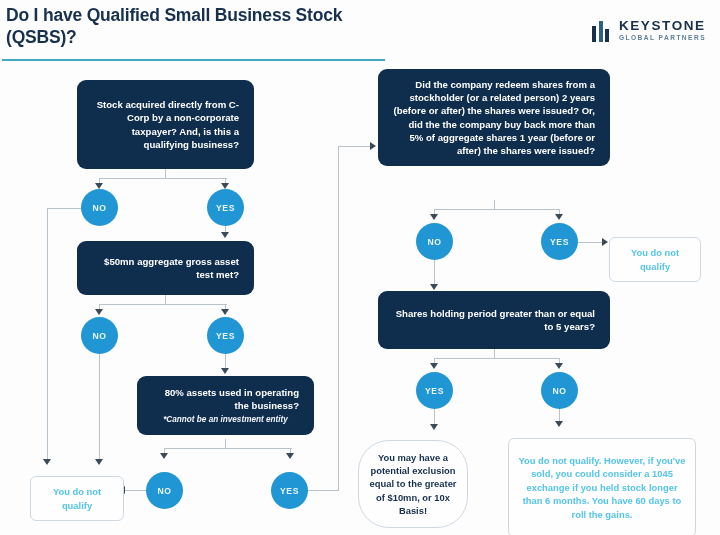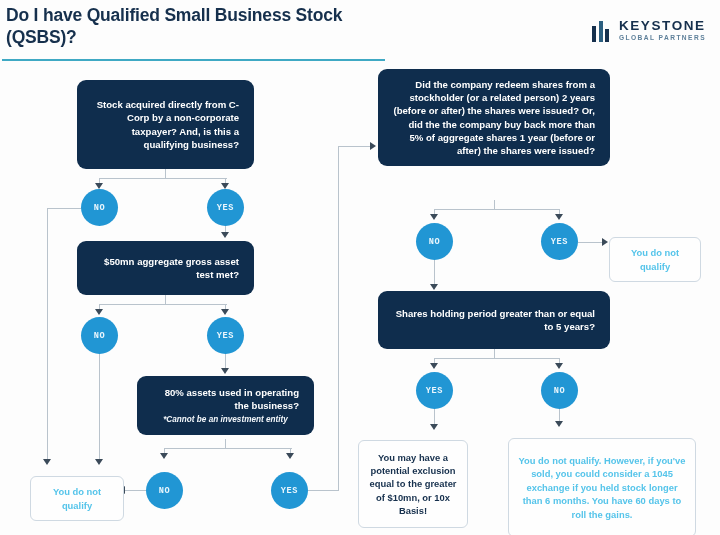--- a/index.html
+++ b/index.html
@@ -43,21 +43,21 @@
   }
   .qbox .note{
     font-size:8.2px;font-style:italic;font-weight:bold;margin-top:2px;
     color:#f2f6fa;
   }
 
   .circ{
     position:absolute;width:37px;height:37px;border-radius:50%;
     background:#2196d4;color:#eaf6fd;
     font-size:8.6px;font-weight:bold;letter-spacing:0.6px;
-    display:flex;align-items:center;justify-content:center;font-family:Liberation Mono, monospace;
+    display:flex;align-items:center;justify-content:center;
   }
 
   .obox{
     position:absolute;background:#fefefe;border:1px solid #cfd9e2;border-radius:6px;
     font-size:9.4px;font-weight:bold;line-height:1.42;text-align:center;
     display:flex;align-items:center;justify-content:center;
     box-sizing:border-box;padding:5px 7px;margin-top:8px;
   }
   .obox.light{color:#55c4ea;}
   .obox.dark{color:#16304d;}
@@ -216,21 +216,21 @@
   </div>
 
   <div class="obox light" style="left:30px;top:468px;width:94px;height:45px;">
     <span>You do not qualify</span>
   </div>
 
   <div class="obox light" style="left:609px;top:229px;width:92px;height:45px;">
     <span>You do not qualify</span>
   </div>
 
-  <div class="obox dark" style="left:358px;top:432px;width:110px;height:88px;">
+  <div class="obox dark" style="left:358px;top:432px;width:110px;height:88px;border-radius:31px;">
     <span>You may have a potential exclusion equal to the greater of $10mn, or 10x Basis!</span>
   </div>
 
   <div class="obox light" style="left:508px;top:430px;width:188px;height:99px;">
     <span>You do not qualify. However, if you've sold, you could consider a 1045 exchange if you held stock longer than 6 months. You have 60 days to roll the gains.</span>
   </div>
 
 </div>
 
 </body></html>

